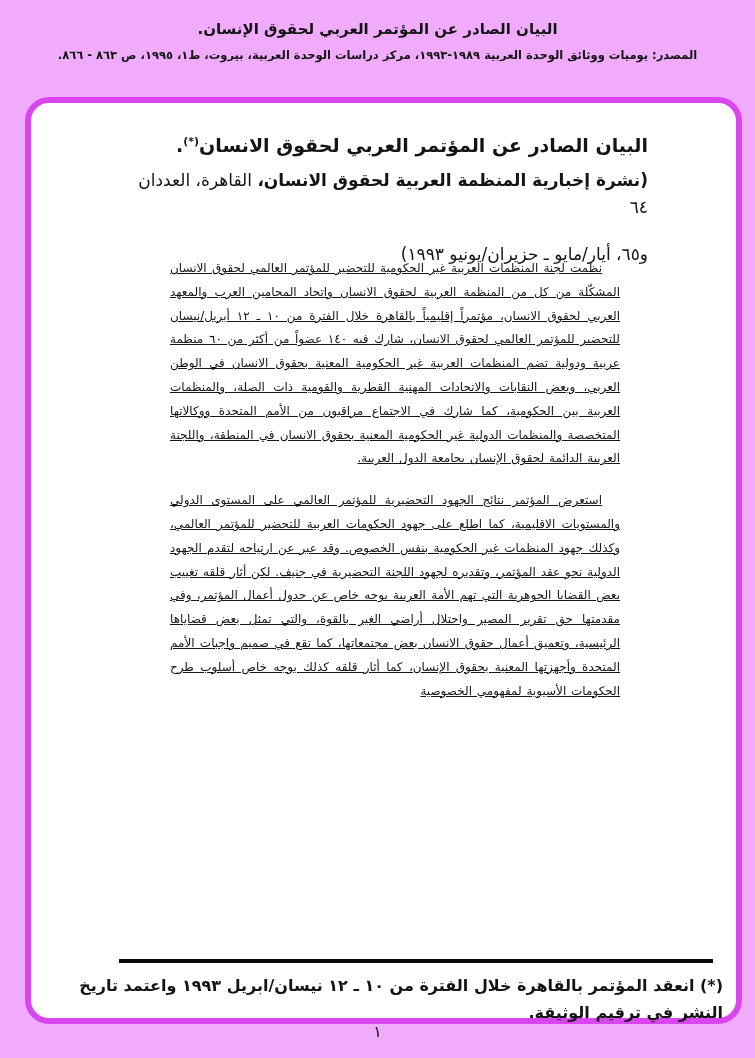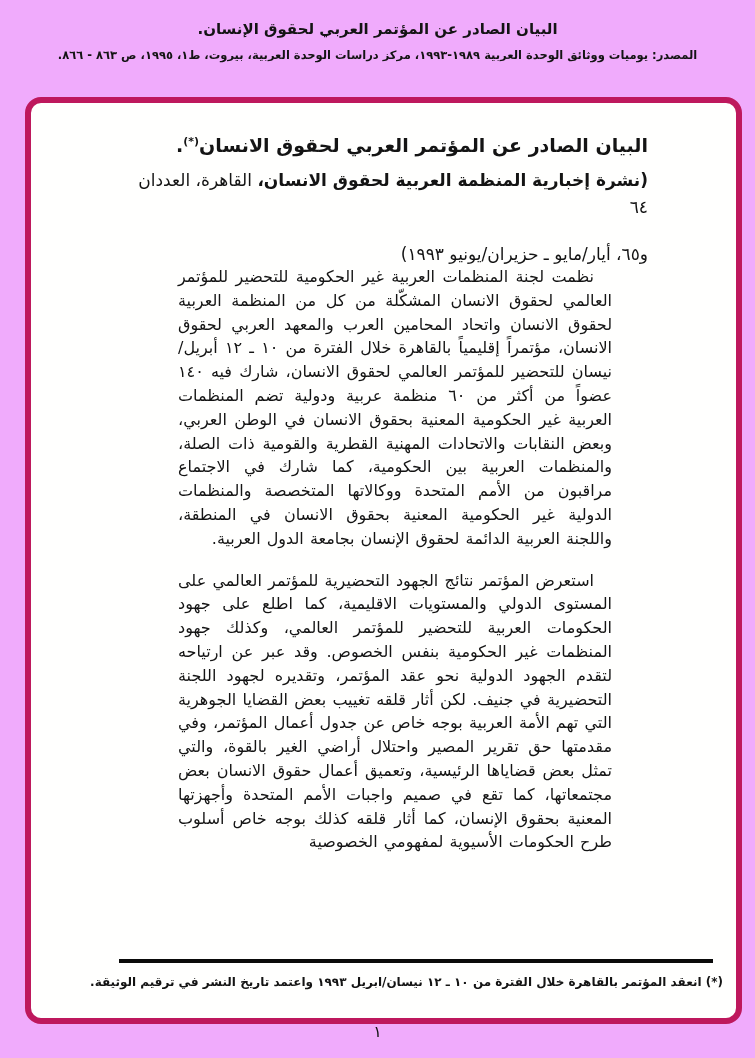--- a/index.html
+++ b/index.html
@@ -25,22 +25,22 @@
     direction: rtl; text-align: center;
     font-size: 11.5px; font-weight: bold;
     white-space: nowrap;
   }
 
   
   .green-box {
     position: absolute;
     left: 25px; top: 97px;
     width: 705px; height: 915px;
-    border: 6px solid #be185d;
-    border-radius: 16px;
+    border: 6px solid #d946ef;
+    border-radius: 24px;
     background: #fffffe;
   }
 
   
   .doc-heading {
     position: absolute; top: 28px; right: 88px; width: 510px;
     direction: rtl;
   }
   .doc-title {
     font-size: 19px; font-weight: bold;
@@ -59,39 +59,40 @@
   }
 
   
   .doc-body {
     position: absolute; top: 150px; right: 112px;
     width: 458px; height: 703px;
     direction: rtl;
     overflow: hidden;
   }
   .doc-body p {
-    margin: 12px;
-    font-size: 16px;
+    margin: 4px;
+    font-size: 12px;
     line-height: 23.8px;
     text-align: justify;
     text-indent: 18px;
     word-spacing: 1px;
+    text-decoration: underline;
   }
   .doc-body p + p { margin-top: 18px; }
 
   
   .footnote-rule {
     position: absolute; top: 856px; left: 88px;
     width: 594px; height: 4px;
     background: #0a0a0a;
   }
   .footnote {
     position: absolute; top: 869px; right: 13px; left: 30px;
     direction: rtl; text-align: right;
-    font-size: 12px; font-weight: bold;
+    font-size: 16px; font-weight: bold;
     line-height: 1.7;
   }
 
   
   .page-number {
     position: absolute; top: 1022px; left: 0; right: 0;
     text-align: center;
     font-size: 16px;
     direction: rtl;
   }

